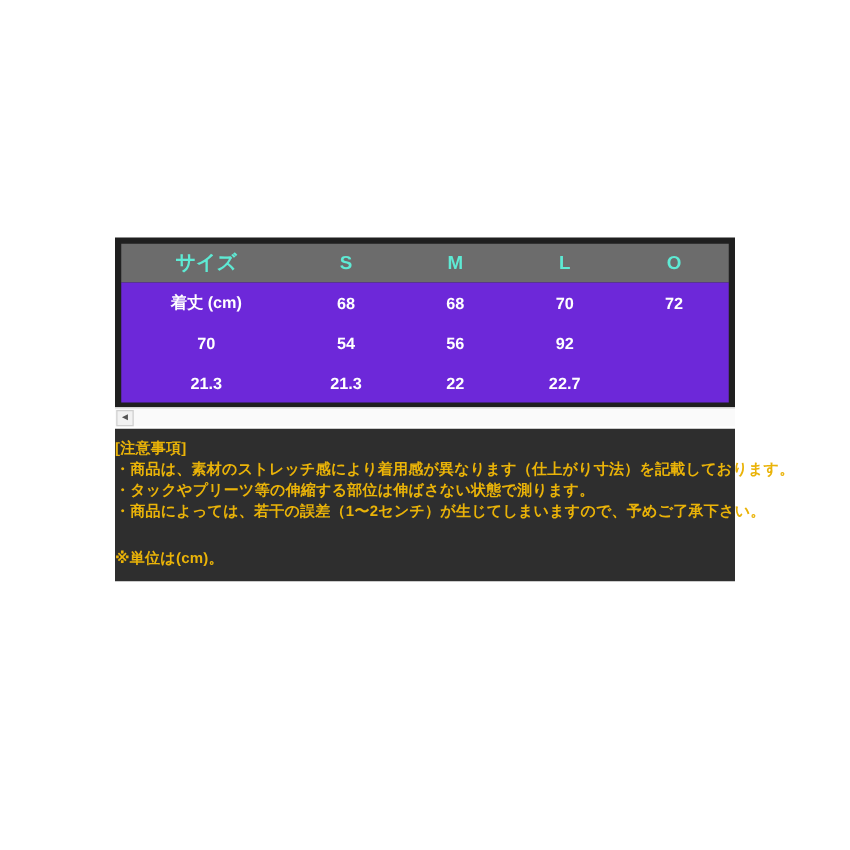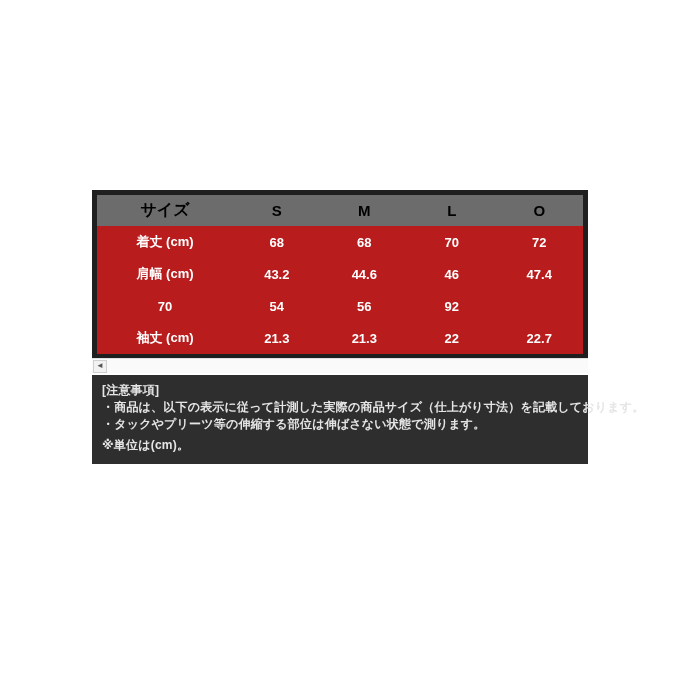--- a/index.html
+++ b/index.html
@@ -24,28 +24,28 @@
   .t-row {
     display: grid;
     grid-template-columns: 28% 18% 18% 18% 18%;
     align-items: center;
   }
   .t-head {
     background: #6c6c6c;
     height: 31px;
   }
   .t-head .cell {
-    color: #000000;
+    color: #5eead4;
     font-weight: bold;
     font-size: 15px;
     text-align: center;
   }
   .t-head .cell.first { font-size: 16px; }
   .t-body {
-    background: #b91c1c;
+    background: #6d28d9;
   }
   .t-body .t-row { height: 32px; }
   .t-body .cell {
     color: #ffffff;
     font-weight: bold;
     font-size: 13px;
     text-align: center;
     white-space: nowrap;
   }
 
@@ -70,32 +70,32 @@
   .scroll-btn .glyph {
     color: #555555;
     font-size: 8px;
     line-height: 1;
   }
 
   
   .notes {
     background: #2e2e2e;
     margin-top: 2px;
-    padding: 7px 8px 10px 10px;
-    color: #e5e5e5;
+    padding: 7px 8px 10px 0;
+    color: #eab308;
     font-weight: bold;
   }
   .notes .line {
     font-size: 12px;
     line-height: 17px;
     white-space: nowrap;
     letter-spacing: 0.2px;
   }
   .notes .unit {
-    margin-top: 4px;
+    margin-top: 20px;
   }
 </style>
 </head>
 <body>
 
 <div class="content">
 
   <div class="size-table">
     <div class="t-row t-head">
       <div class="cell first">サイズ</div>
@@ -106,48 +106,41 @@
     </div>
     <div class="t-body">
       <div class="t-row">
         <div class="cell">着丈 (cm)</div>
         <div class="cell">68</div>
         <div class="cell">68</div>
         <div class="cell">70</div>
         <div class="cell">72</div>
       </div>
       <div class="t-row">
-        <div class="cell">肩幅 (cm)</div>
-        <div class="cell">43.2</div>
-        <div class="cell">44.6</div>
-        <div class="cell">46</div>
-        <div class="cell">47.4</div>
-      </div>
-      <div class="t-row">
         <div class="cell">70</div>
         <div class="cell">54</div>
         <div class="cell">56</div>
         <div class="cell">92</div>
       </div>
       <div class="t-row">
-        <div class="cell">袖丈 (cm)</div>
         <div class="cell">21.3</div>
         <div class="cell">21.3</div>
         <div class="cell">22</div>
         <div class="cell">22.7</div>
       </div>
     </div>
   </div>
 
   <div class="hscrollbar">
     <div class="scroll-btn">
       <span class="glyph">◄</span>
     </div>
   </div>
 
   <div class="notes">
     <div class="line">[注意事項]</div>
-    <div class="line">・商品は、以下の表示に従って計測した実際の商品サイズ（仕上がり寸法）を記載しております。</div>
+    <div class="line">・商品は、素材のストレッチ感により着用感が異なります（仕上がり寸法）を記載しております。</div>
     <div class="line">・タックやプリーツ等の伸縮する部位は伸ばさない状態で測ります。</div>
+    <div class="line">・商品によっては、若干の誤差（1〜2センチ）が生じてしまいますので、予めご了承下さい。</div>
     <div class="line unit">※単位は(cm)。</div>
   </div>
 
 </div>
 
 </body></html>

